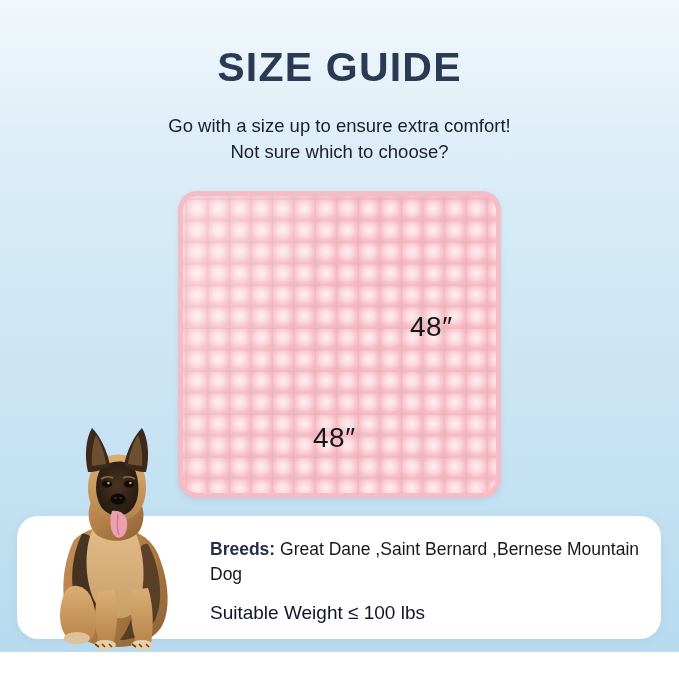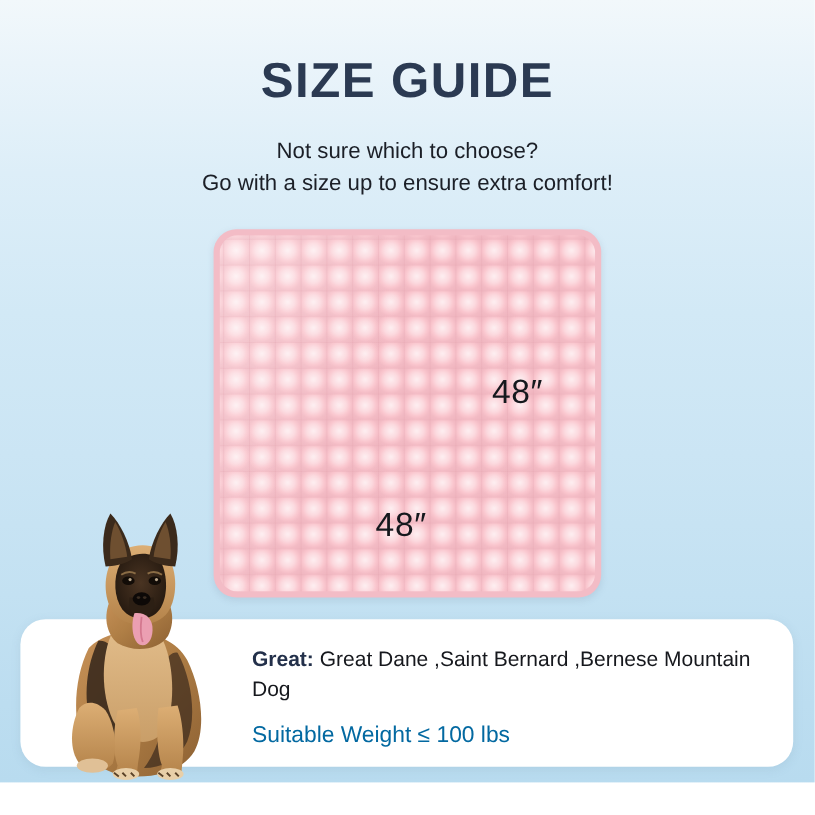--- a/index.html
+++ b/index.html
@@ -133,57 +133,57 @@
     line-height: 25px;
     color: #16181d;
   }
   #breeds-label {
     font-weight: bold;
     color: #23304a;
   }
   #weight-line {
     margin-top: 15px;
     font-size: 19px;
-    color: #0369a1;
+    color: #0f172a;
   }
 
   
   #dog {
     position: absolute;
     left: 36px;
     top: 414px;
     width: 152px;
     height: 239px;
   }
   #dog svg { display: block; width: 152px; height: 239px; }
 </style>
 </head>
 <body>
 
 <div id="root">
 
   <div id="page-title">SIZE GUIDE</div>
 
   <div id="subtitle">
+    <div>Go with a size up to ensure extra comfort!</div>
     <div>Not sure which to choose?</div>
-    <div>Go with a size up to ensure extra comfort!</div>
   </div>
 
   <div id="mat-wrap">
     <div id="mat">
       <div id="mat-face"></div>
     </div>
     <div class="dim-label" id="dim-width">48″</div>
     <div class="dim-label" id="dim-height">48″</div>
   </div>
 
   <div id="info-card">
     <div id="card-text">
       <div id="breeds-line">
-        <span id="breeds-label">Great:</span>
+        <span id="breeds-label">Breeds:</span>
         <span>Great Dane ,Saint Bernard ,Bernese Mountain Dog</span>
       </div>
       <div id="weight-line">Suitable Weight ≤ 100 lbs</div>
     </div>
   </div>
 
   <div id="dog">
     <svg viewBox="0 0 152 239" xmlns="http://www.w3.org/2000/svg">
       <defs>
         <linearGradient id="coat" x1="0" y1="0" x2="1" y2="1">

